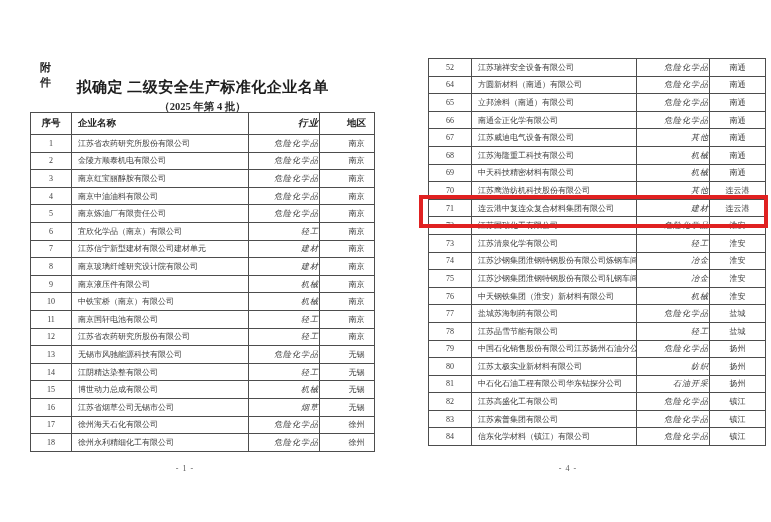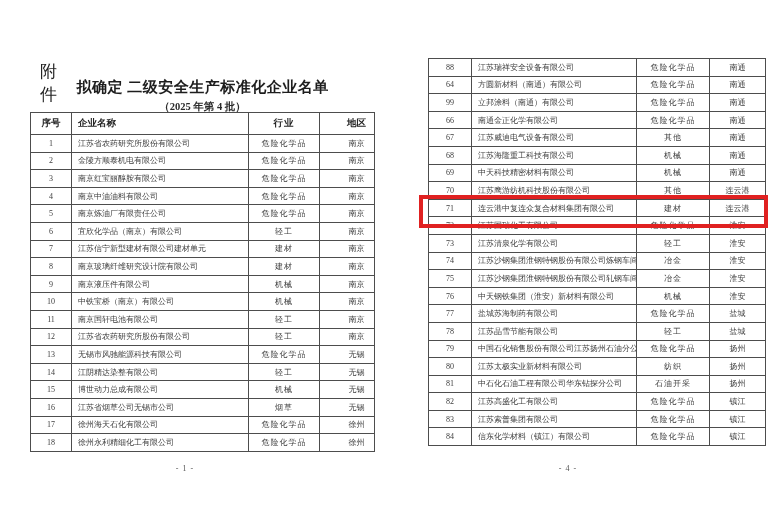--- a/index.html
+++ b/index.html
@@ -1,32 +1,32 @@
 <!DOCTYPE html>
 <html><head>
 <meta charset="utf-8">
 <style>
   html,body{margin:0;padding:0;}
   body{
     width:771px;height:522px;position:relative;background:#ffffff;overflow:hidden;
     font-family:"Liberation Serif","DejaVu Serif",serif;color:#3a3a3a;
   }
   .page{position:absolute;top:0;background:#ffffff;}
-  #attachment-label{position:absolute;left:40px;top:60px;font-size:17px;font-weight:normal;color:#222;}
+  #attachment-label{position:absolute;left:40px;top:60px;font-size:11px;font-weight:bold;color:#222;}
   #doc-title{position:absolute;left:45px;top:78px;width:315px;text-align:center;
     font-size:15px;font-weight:bold;color:#1d1d1d;letter-spacing:0.5px;white-space:nowrap;}
   #doc-subtitle{position:absolute;left:45px;top:100px;width:315px;text-align:center;
     font-size:10.5px;font-weight:bold;color:#2a2a2a;}
   table{border-collapse:collapse;table-layout:fixed;background:#fff;}
   td,th{border:1px solid #4d4d4d;font-size:8px;padding:0;overflow:hidden;white-space:nowrap;}
   th{font-size:9.5px;font-weight:bold;color:#222;height:21px;text-align:center;}
   td{height:16.6px;color:#3c3c3c;}
   .col-no{text-align:center;}
   .col-name{text-align:left;padding-left:6px;}
-  .col-ind{text-align:center;letter-spacing:1px;}
+  .col-ind{text-align:right;letter-spacing:1px;font-style:italic;}
   .col-reg{text-align:center;}
   #left-table{position:absolute;left:30px;top:112px;width:315px;}
   #left-table .col-no{width:40px;}
   #left-table .col-name{width:170px;}
   #left-table .col-ind{width:70px;margin-top:32px;}
   #left-table .col-reg{width:35px;padding-left:19px;}
   #right-table{position:absolute;left:428px;top:58px;width:327px;}
   #right-table .col-no{width:42px;}
   #right-table .col-name{width:158px;}
   #right-table .col-ind{width:72px;}
@@ -166,33 +166,33 @@
       </tbody>
   </table>
 
   <div id="left-footer" class="page-footer">- 1 -</div>
 </div>
 
 <div class="page">
   <table id="right-table">
     <tbody>
         <tr>
-          <td class="col-no">88</td>
+          <td class="col-no">52</td>
           <td class="col-name">江苏瑞祥安全设备有限公司</td>
           <td class="col-ind">危险化学品</td>
           <td class="col-reg">南通</td>
         </tr>
         <tr>
           <td class="col-no">64</td>
           <td class="col-name">方圆新材料（南通）有限公司</td>
           <td class="col-ind">危险化学品</td>
           <td class="col-reg">南通</td>
         </tr>
         <tr>
-          <td class="col-no">99</td>
+          <td class="col-no">65</td>
           <td class="col-name">立邦涂料（南通）有限公司</td>
           <td class="col-ind">危险化学品</td>
           <td class="col-reg">南通</td>
         </tr>
         <tr>
           <td class="col-no">66</td>
           <td class="col-name">南通金正化学有限公司</td>
           <td class="col-ind">危险化学品</td>
           <td class="col-reg">南通</td>
         </tr>

